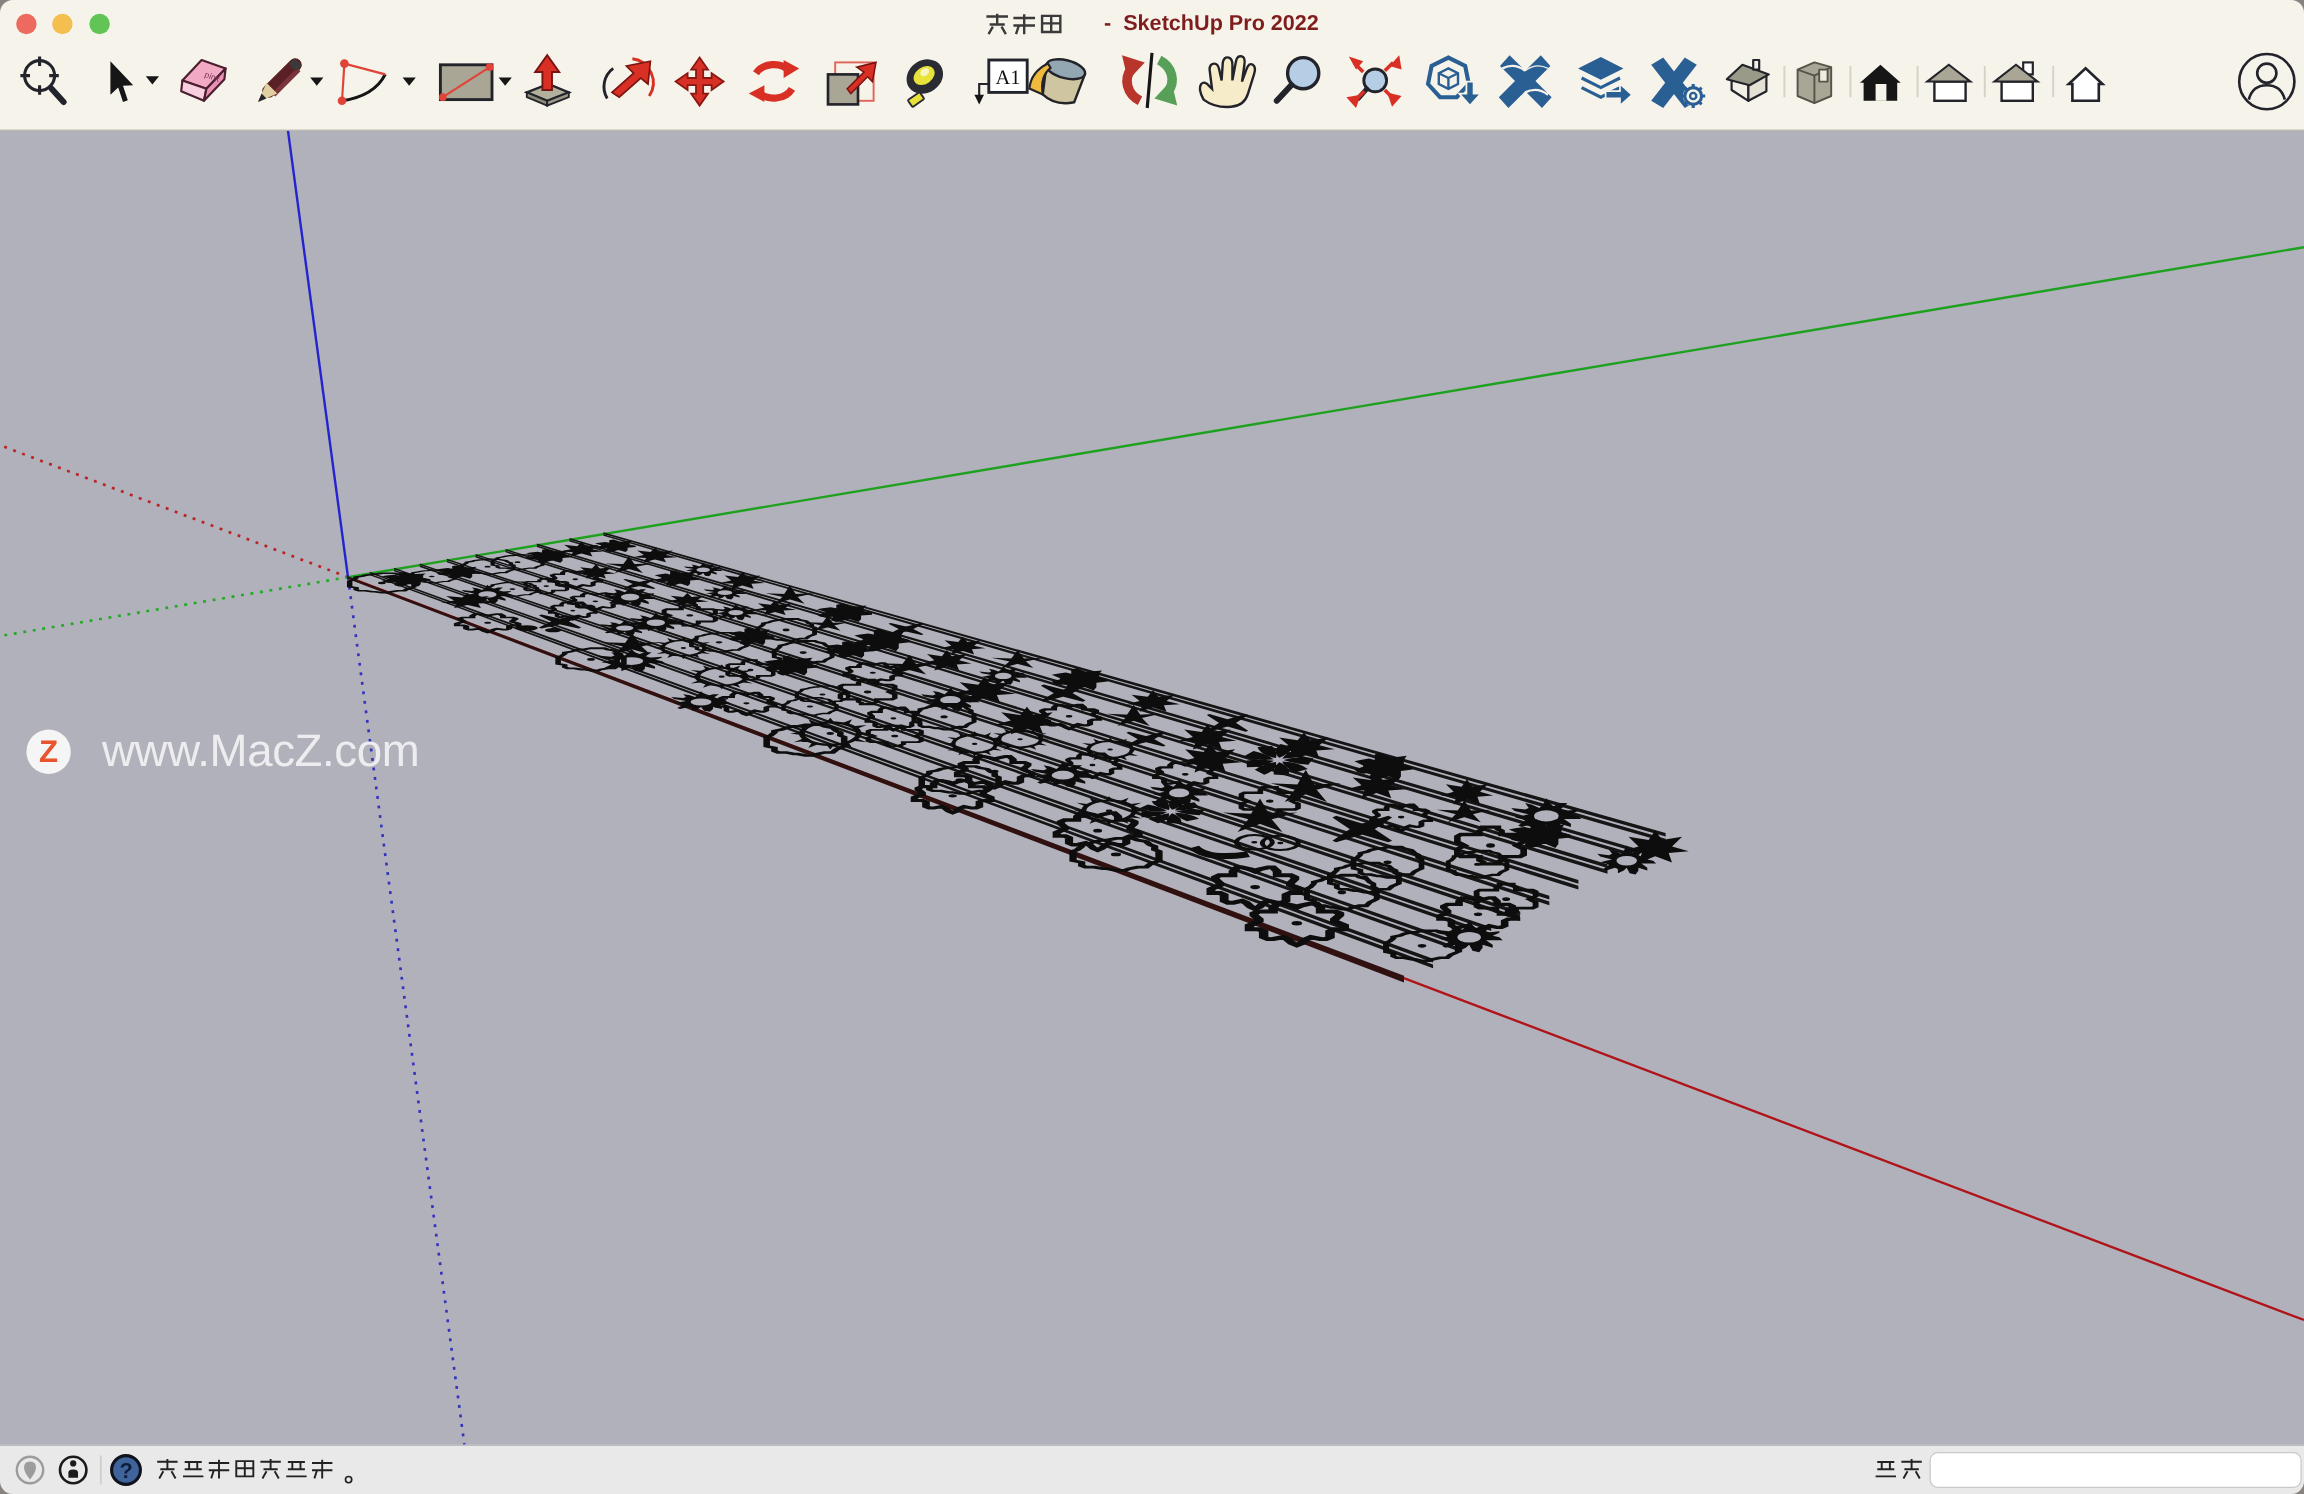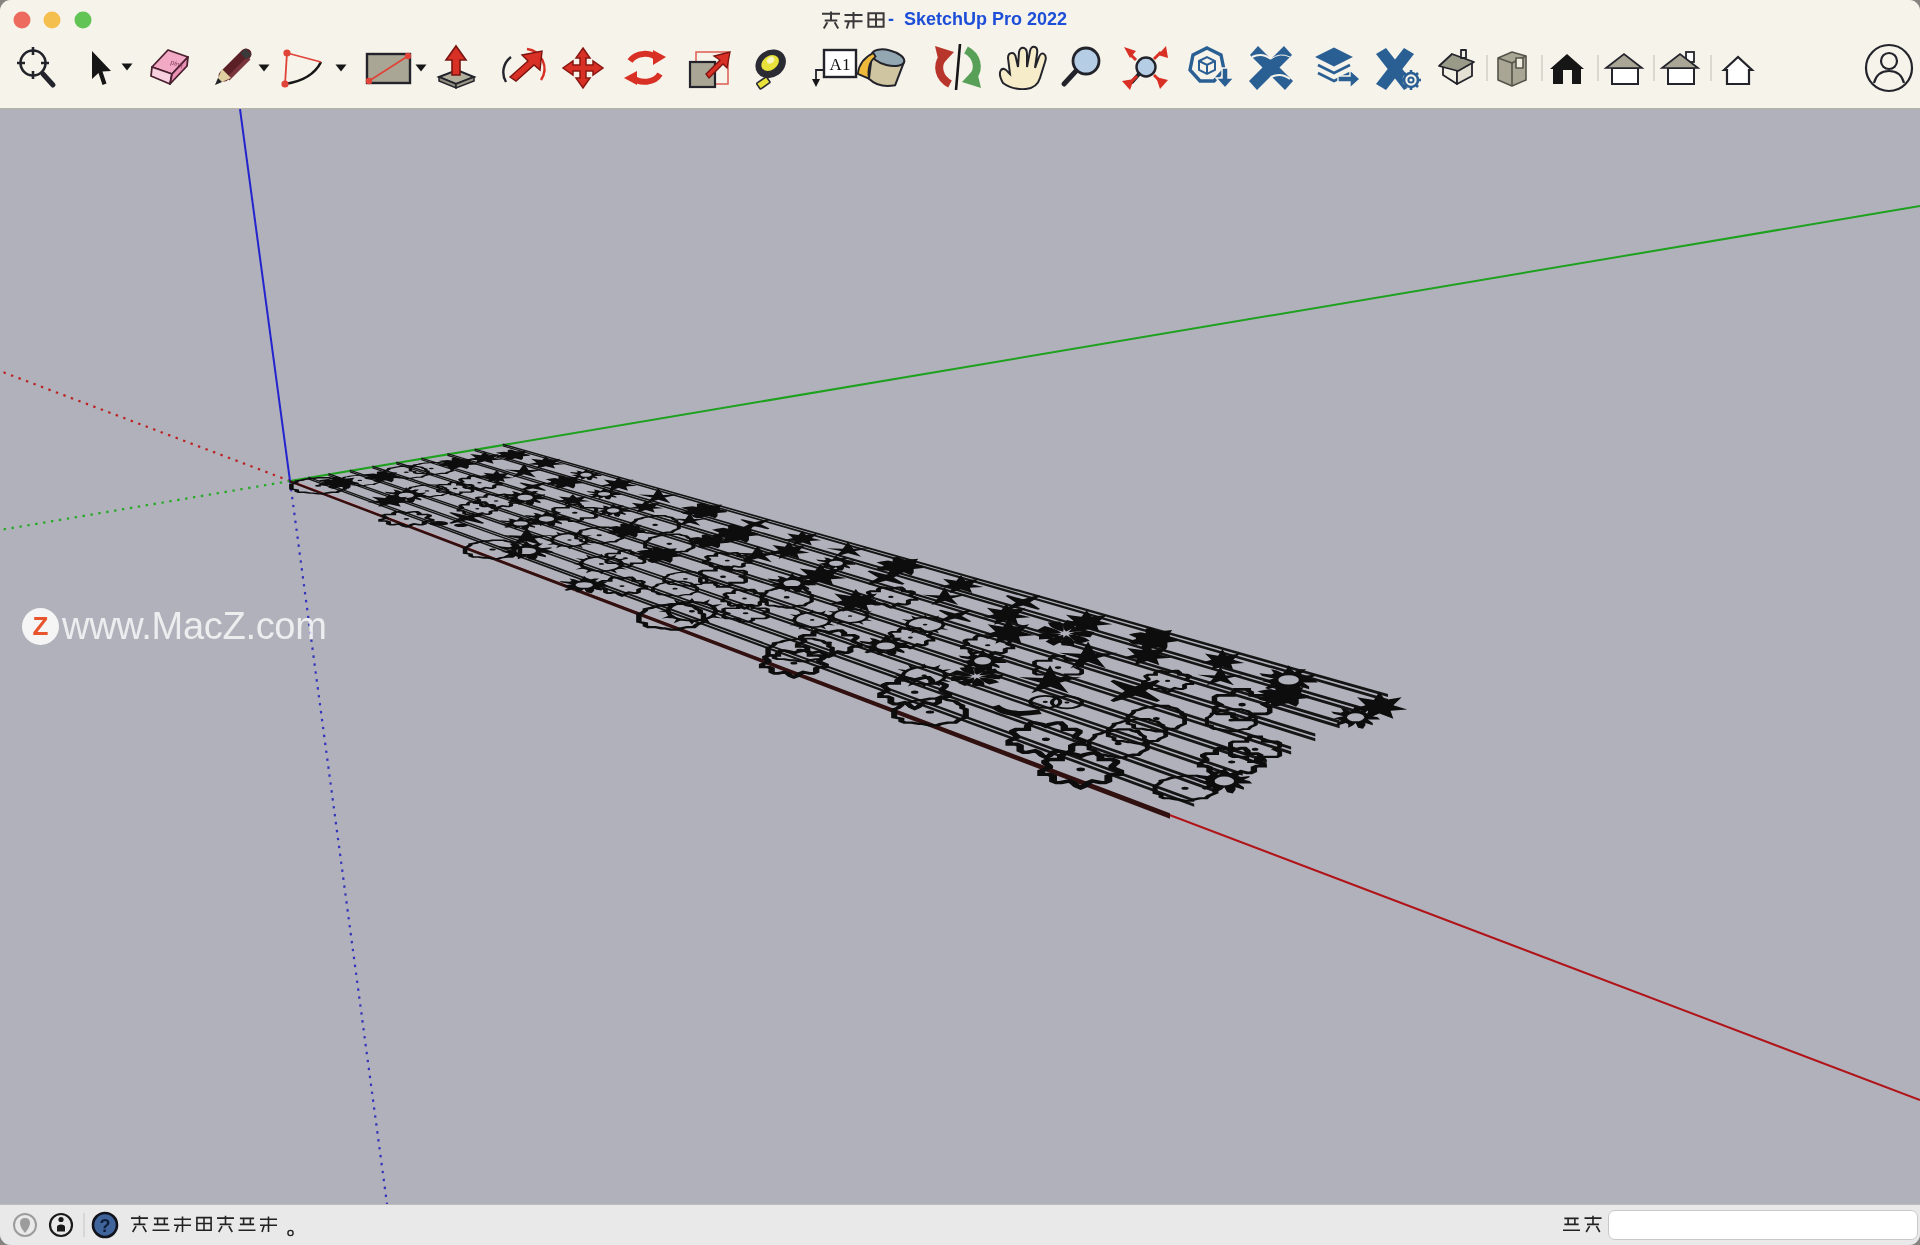--- a/index.html
+++ b/index.html
@@ -169,21 +169,21 @@
         <line x1="1598" y1="55" x2="1598" y2="81" stroke="#d5d2c8" stroke-width="1.6"></line>
         <line x1="1654" y1="55" x2="1654" y2="81" stroke="#d5d2c8" stroke-width="1.6"></line>
         <line x1="1711" y1="55" x2="1711" y2="81" stroke="#d5d2c8" stroke-width="1.6"></line>
         <circle cx="1889" cy="68" r="23" fill="none" stroke="#23232b" stroke-width="2.2"></circle>
         <circle cx="1889" cy="61" r="8" fill="none" stroke="#23232b" stroke-width="2.2"></circle>
         <path d="M1874,83 Q1877,71 1889,71 Q1901,71 1904,83" fill="none" stroke="#23232b" stroke-width="2.2"></path>
         <path d="M822 13.7 H840 M831 11.4 V20.4 M824.7 20.4 H837.3 M827.4 22.2 L823.8 28.5 M834.6 22.2 L838.2 28.5" stroke="#3a3a3a" stroke-width="2" fill="none"></path>
         <path d="M844.5 15 H862.5 M844.5 21.3 H862.5 M853.5 11.9 V28.5 M849 21.3 L846.7 28.5" stroke="#3a3a3a" stroke-width="2" fill="none"></path>
         <path d="M868.4 13.2 H883.6 V26.7 H868.4 Z M868.4 19.5 H883.6 M876 13.2 V26.7" stroke="#3a3a3a" stroke-width="2" fill="none"></path>
       </svg> 
-      <div style="position:absolute;left:888px;top:9px;font:bold 18px 'Liberation Sans',sans-serif;color:#1d4ed8;">-&nbsp; SketchUp Pro 2022</div>
+      <div style="position:absolute;left:920px;top:9px;font:bold 18px 'Liberation Sans',sans-serif;color:#7f1d1d;">-&nbsp; SketchUp Pro 2022</div>
     </div>
   <div id="canvas"><svg width="1920" height="1095" viewBox="0 0 1920 1095" xmlns="http://www.w3.org/2000/svg">
         <defs>
           <g id="s0">
             <polygon points="1,0 1,0.2 1,0.4 0.9,0.5 0.8,0.6 0.7,0.8 0.5,0.8 0.3,0.9 0.2,1 0,1 -0.2,0.9 -0.3,0.9 -0.5,0.8 -0.7,0.8 -0.8,0.7 -0.8,0.5 -1,0.4 -1,0.2 -1,0 -1,-0.2 -0.9,-0.3 -0.8,-0.5 -0.8,-0.6 -0.6,-0.7 -0.5,-0.8 -0.3,-0.9 -0.2,-0.9 -0,-1 0.2,-1 0.4,-1 0.5,-0.9 0.7,-0.8 0.8,-0.6 0.9,-0.5 0.9,-0.3 1,-0.2" fill="none" stroke="#0d0d0d" stroke-width="0.17"></polygon>
             <circle r="0.12" fill="#0d0d0d"></circle>
           </g>
           <g id="s1">
             <polygon points="0.9,0 1,0.1 1,0.3 0.8,0.3 0.7,0.4 0.7,0.5 0.7,0.7 0.6,0.8 0.5,0.8 0.3,0.7 0.2,0.8 0.1,1 0,1.1 -0.1,1 -0.2,0.8 -0.3,0.7 -0.5,0.8 -0.6,0.8 -0.7,0.7 -0.7,0.5 -0.7,0.4 -0.8,0.3 -1,0.3 -1,0.1 -0.9,0 -0.8,-0.1 -0.8,-0.2 -0.9,-0.4 -0.9,-0.5 -0.8,-0.6 -0.6,-0.6 -0.5,-0.6 -0.5,-0.8 -0.4,-1 -0.3,-1 -0.1,-0.9 -0,-0.8 0.1,-0.9 0.3,-1 0.4,-1 0.5,-0.8 0.5,-0.6 0.6,-0.6 0.8,-0.6 0.9,-0.5 0.9,-0.4 0.8,-0.2 0.8,-0.1" fill="none" stroke="#0d0d0d" stroke-width="0.2"></polygon>
             <circle r="0.11" fill="#0d0d0d"></circle>
@@ -382,21 +382,21 @@
         <use href="#s0" transform="translate(492.5 440.5) scale(27.4 9.3)"></use>
         <use href="#s12" transform="translate(584.2 476) scale(24.9 8.2)"></use>
         <use href="#s0" transform="translate(671.2 507.8) scale(32.3 12.8)"></use>
         <use href="#s1" transform="translate(793.9 554.2) scale(31.8 12.7)"></use>
         <use href="#s0" transform="translate(930 603) scale(35.8 13.3)"></use>
         <use href="#s1" transform="translate(1080.7 660.4) scale(39.5 16.5)"></use>
       </svg> <div style="position:absolute;left:22px;top:496px;display:flex;align-items:center;">
         <div style="width:37px;height:37px;border-radius:50%;background:#f5f5f5;display:flex;align-items:center;justify-content:center;">
           <span style="font:bold 26px 'Liberation Sans',sans-serif;color:#e8542e;">Z</span>
         </div>
-        <span style="margin-left:3px;font:400 38px 'Liberation Sans',sans-serif;color:rgba(252,252,252,0.8);letter-spacing:-0.3px;">www.MacZ.com</span>
+        <span style="margin-left:26px;font:400 38px 'Liberation Sans',sans-serif;color:rgba(252,252,252,0.8);letter-spacing:-0.3px;">www.MacZ.com</span>
       </div></div>
   <div id="status">
       <svg width="1920" height="41" viewBox="0 0 1920 41" xmlns="http://www.w3.org/2000/svg" style="position:absolute;left:0;top:0;">
         <circle cx="25" cy="20" r="11" fill="none" stroke="#9c9c9c" stroke-width="2"></circle>
         <path d="M25,13 Q30,13 30,18 Q30,22 25,28 Q20,22 20,18 Q20,13 25,13 Z" fill="#9c9c9c"></path>
         <circle cx="61" cy="20" r="11" fill="none" stroke="#1a1a1a" stroke-width="2.2"></circle>
         <circle cx="61" cy="14.5" r="2.6" fill="#1a1a1a"></circle>
         <path d="M57,26.5 L57,22 Q57,19.5 61,19.5 Q65,19.5 65,22 L65,26.5 Z" fill="#1a1a1a"></path>
         <line x1="84" y1="8" x2="84" y2="32" stroke="#cfcfcf" stroke-width="1.5"></line>
         <circle cx="105" cy="20" r="12" fill="#3f639b" stroke="#10131c" stroke-width="2.6"></circle>

